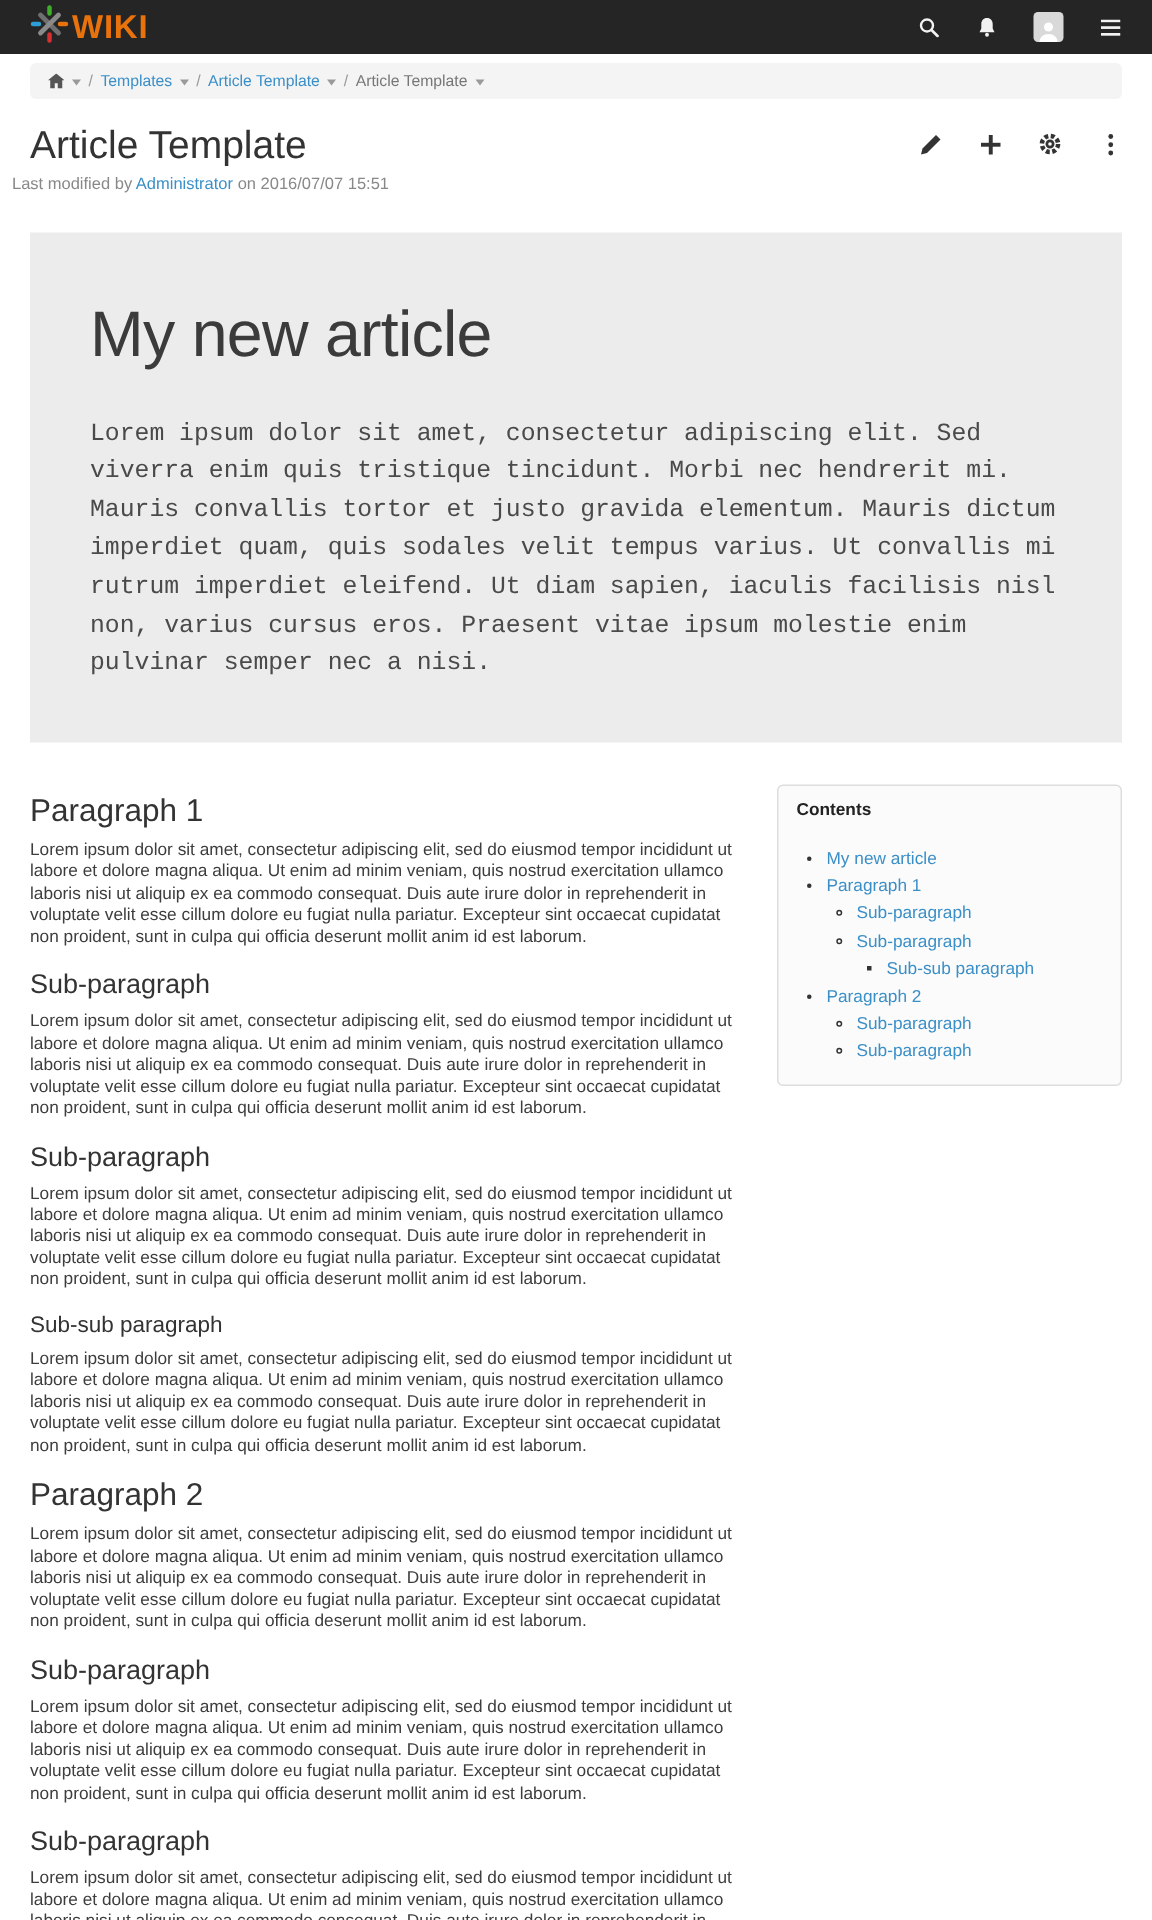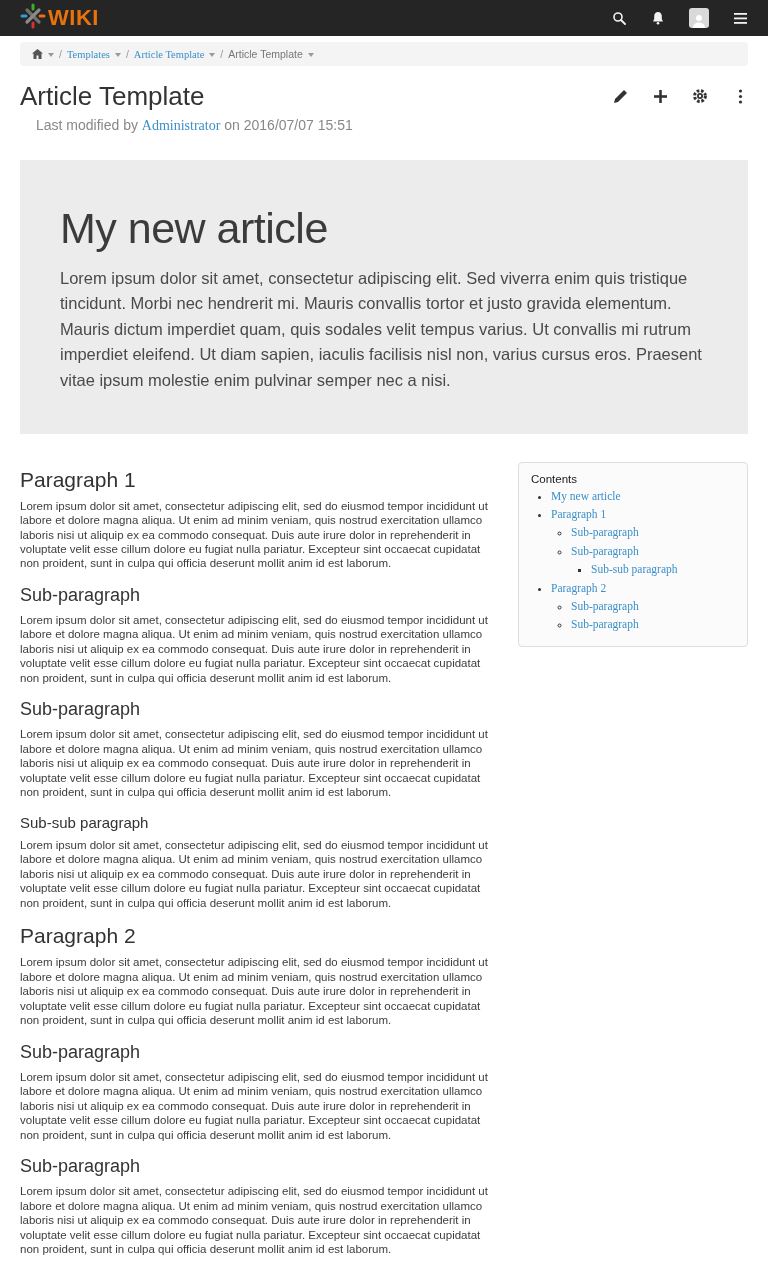--- a/index.html
+++ b/index.html
@@ -1,18 +1,18 @@
 <!DOCTYPE html>
 <html><head>
 <meta charset="utf-8">
 <style>
   * { margin:0; padding:0; box-sizing:border-box; }
   html,body { background:#fff; }
   body { width:768px; font-family:"Liberation Sans", sans-serif; color:#333; }
-  a { text-decoration:none; color:#3b8fc7;font-family:Liberation Serif, serif; }
+  a { text-decoration:none; color:#3b8fc7; }
   .page { width:768px; min-height:1280px; display:flex; flex-direction:column; background:#fff; }
 
   
   .topbar { height:36px; background:#252525; display:flex; align-items:center; padding:0 20px; flex:0 0 auto; }
   .logo { display:flex; align-items:center; gap:2px; }
   .logo-text { color:#e8720c; font-size:22px; font-weight:700; letter-spacing:0.5px; line-height:1;text-align:right; }
   .topbar-icons { margin-left:auto; display:flex; align-items:center; gap:24px; }
   .tb-icon { width:15px; height:15px; display:flex; align-items:center; justify-content:center; cursor:pointer; }
   .tb-icon svg { display:block; }
   .avatar-box { width:20px; height:20px; background:#d9d9d9; border-radius:3px; display:flex; align-items:flex-end; justify-content:center; overflow:hidden; }
@@ -21,41 +21,41 @@
   .crumb-bar { margin:6px 20px 0; background:#f4f4f4; border-radius:4px; padding:6px 12px; display:flex; align-items:center; font-size:10.5px; color:#888; flex:0 0 auto; }
   .crumb-bar .sep { margin:0 5px; color:#999; }
   .caret { display:inline-block; width:0; height:0; border-left:3px solid transparent; border-right:3px solid transparent; border-top:4px solid #9a9a9a; margin-left:5px; position:relative; top:1px; }
   .crumb-current { color:#777; }
 
   
   .title-row { margin:16px 20px 0; display:flex; align-items:flex-start; }
   .page-title { font-size:26px; font-weight:400; color:#333; line-height:1.1; }
   .actions { margin-left:auto; display:flex; align-items:center; gap:24px; padding-top:6px; }
   .action-icon { width:16px; height:16px; cursor:pointer; display:flex; align-items:center; justify-content:center; }
-  .meta { margin:6px 36px 0; font-size:14px; color:#888; }
+  .meta { margin:6px 8px 0; font-size:11px; color:#888; }
 
   
   .hero { margin:26px 20px 0; background:#ececec; padding:46px 40px 40px; flex:0 0 auto; }
   .hero-title { font-size:43px; font-weight:400; color:#3b3b3b; letter-spacing:-0.5px; line-height:1.05; }
-  .hero-body { margin-top:15px; font-size:16.5px; line-height:1.55; color:#4a4a4a; }
+  .hero-body { margin-top:30px; font-size:16.5px; line-height:1.55; color:#4a4a4a;font-family:Liberation Mono, monospace; }
 
   
   .columns { margin:28px 20px 0; display:flex; }
   .col-left { width:480px; }
   .col-right { width:230px; margin-left:auto; }
 
   .col-left h2 { font-size:21px; font-weight:400; color:#333; margin:14px 0 7px; }
   .col-left h3 { font-size:18px; font-weight:400; color:#333; margin:14px 0 7px; }
   .col-left h4 { font-size:15px; font-weight:400; color:#333; margin:14px 0 7px; }
   .col-left .sec:first-child h2 { margin-top:6px; }
   .body-text { font-size:11.5px; line-height:1.26; color:#3d3d3d; }
 
   
   .toc { border:1px solid #ddd; border-radius:4px; background:#fbfbfb; padding:10px 12px 12px; }
-  .toc-title { font-size:11.5px; font-weight:400; color:#222; margin-bottom:2px; }
+  .toc-title { font-size:11.5px; font-weight:700; color:#222; margin-bottom:18px; }
   .toc ul { margin:0; padding-left:20px; font-size:11.5px; line-height:1.6; }
   .toc ul { list-style:disc; color:#333; }
   .toc ul ul { list-style:circle; }
   .toc ul ul ul { list-style:square; }
 
   
   .figure { margin-top:30px; }
   .figure + .figure { margin-top:12px; }
   .photo { position:relative; width:230px; height:168px; overflow:hidden; }
   .photo > div { position:absolute; }

